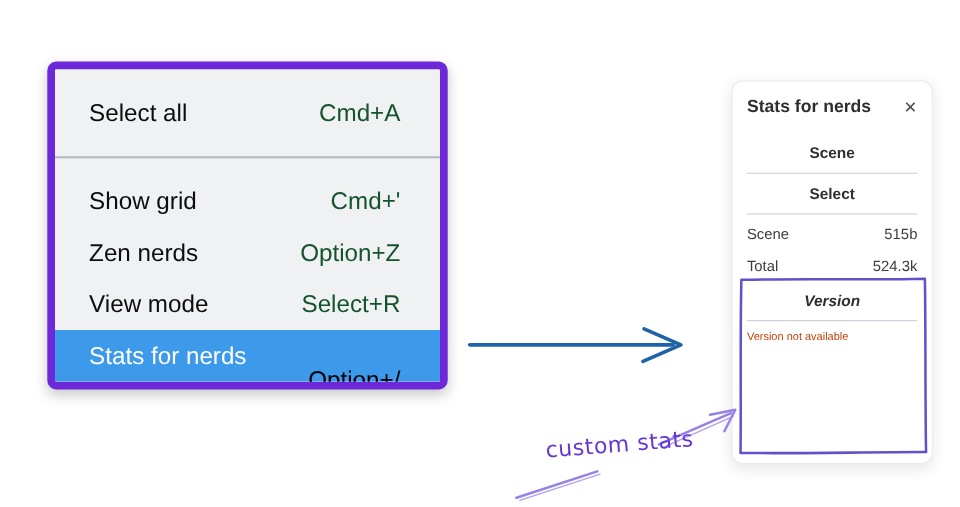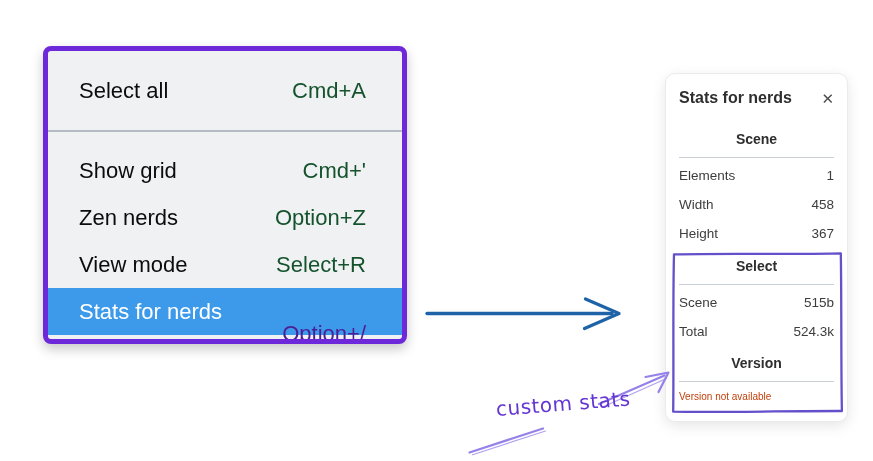--- a/index.html
+++ b/index.html
@@ -3,52 +3,52 @@
 <meta charset="utf-8">
 <style>
   html,body{margin:0;padding:0;background:#fff;}
   .canvas{
     position:relative;width:873px;height:461px;background:#ffffff;overflow:hidden;
     font-family:"Liberation Sans",sans-serif;
   }
 
   
   .menu{
-    position:absolute;left:43px;top:46px;width:364px;height:298px;
-    background:#f0f1f3;border:5px solid #6d28d9;border-radius:8px;
+    position:absolute;left:43px;top:56px;width:364px;height:298px;
+    background:#f0f1f3;border:7px solid #6d28d9;border-radius:8px;
     box-shadow:0 5px 12px rgba(0,0,0,.22);
     box-sizing:border-box;overflow:hidden;
   }
   .menu-section-top{height:79px;display:flex;}
   .menu-divider{height:2px;background:#b5bbc3;}
   .menu-section-bottom{padding:15px 0;}
   .menu-item{
     display:flex;justify-content:space-between;align-items:center;
     padding:0 36px 0 31px;font-size:22px;color:#0c0c0c;cursor:default;
   }
   .menu-section-top .menu-item{flex:1;}
   .menu-section-bottom .menu-item{height:47px;}
   .mi-shortcut{color:#14532d;}
   .menu-item.selected{background:#3d9aea;color:#ffffff;}
-  .menu-item.selected .mi-shortcut{color:#4c1d95;margin-top:44px;}
+  .menu-item.selected .mi-shortcut{color:#000000;margin-top:44px;}
 
   
   .panel{
     position:absolute;left:665px;top:73px;width:183px;height:349px;
     background:#ffffff;border:1px solid #ebebeb;border-radius:10px;
     box-shadow:0 4px 14px rgba(0,0,0,.10);
     box-sizing:border-box;padding:13px 13px 0;
   }
   .panel-title-row{display:flex;justify-content:space-between;align-items:center;height:22px;}
   .panel-title{font-size:16px;font-weight:700;color:#2e2e2e;}
   .panel-close{font-size:15px;color:#4d4d4d;line-height:1;cursor:default;}
   .sec-header{text-align:center;font-size:14px;font-weight:700;color:#2e2e2e;line-height:18px;}
   .sec-header.scene{margin-top:21px;}
   .sec-header.storage{margin-top:9px;}
-  .sec-header.version{margin-top:8px;}
+  .sec-header.version{margin-top:8px;font-style:italic;}
   .hr{height:1px;background:#c9ced6;margin-top:9px;}
   .rows{margin-top:3px;}
   .stat-row{height:29px;display:flex;justify-content:space-between;align-items:center;
     font-size:13.5px;color:#3d3d3d;}
   .note-row{height:29px;display:flex;align-items:center;font-size:10px;color:#c2410c;}
 
   
   .annotation-text{
     position:absolute;left:496px;top:397px;white-space:nowrap;
     font-family:"DejaVu Sans",sans-serif;font-size:20px;letter-spacing:.5px;
@@ -92,34 +92,20 @@
   </div>
 
   <div class="panel">
     <div class="panel-title-row">
       <span class="panel-title">Stats for nerds</span>
       <span class="panel-close">✕</span>
     </div>
 
     <div class="sec-header scene">Scene</div>
     <div class="hr"></div>
-    <div class="rows">
-      <div class="stat-row">
-        <span>Elements</span>
-        <span>1</span>
-      </div>
-      <div class="stat-row">
-        <span>Width</span>
-        <span>458</span>
-      </div>
-      <div class="stat-row">
-        <span>Height</span>
-        <span>367</span>
-      </div>
-    </div>
 
     <div class="sec-header storage">Select</div>
     <div class="hr"></div>
     <div class="rows">
       <div class="stat-row">
         <span>Scene</span>
         <span>515b</span>
       </div>
       <div class="stat-row">
         <span>Total</span>

